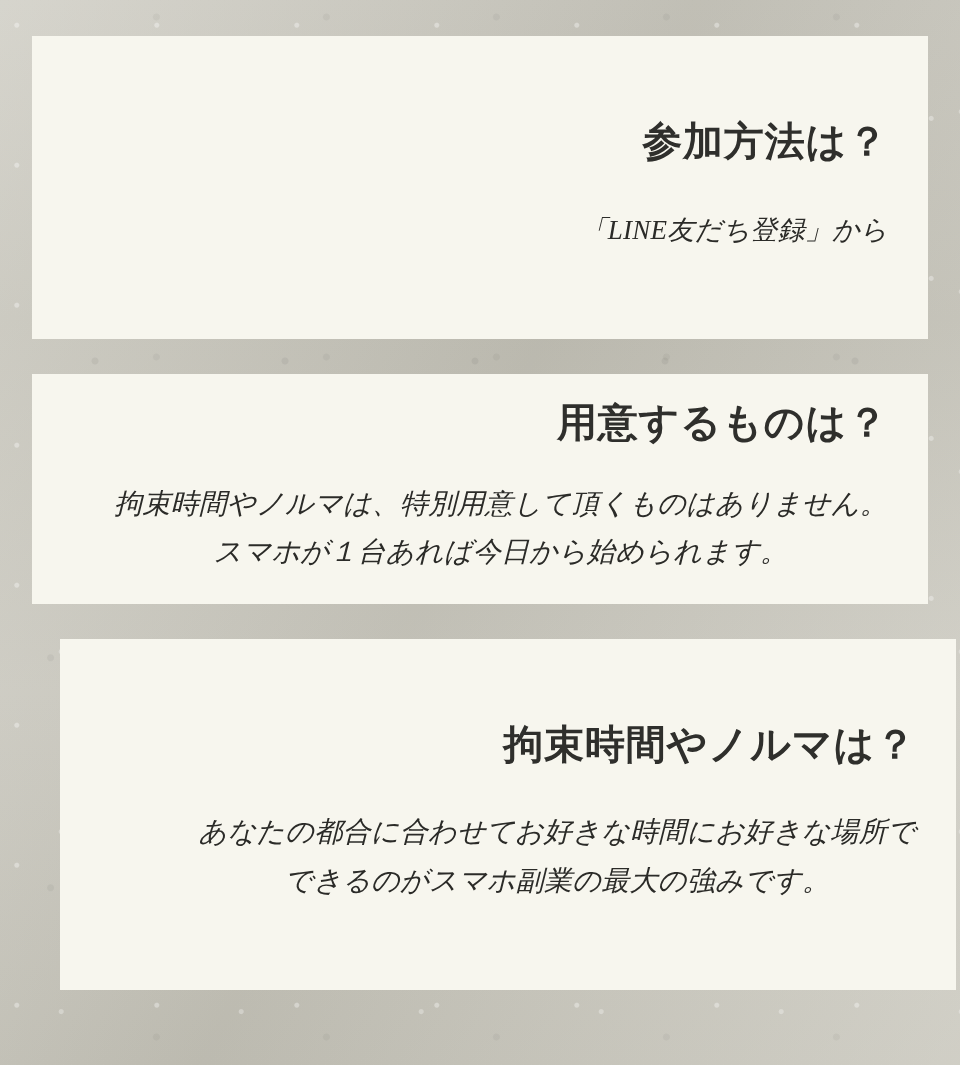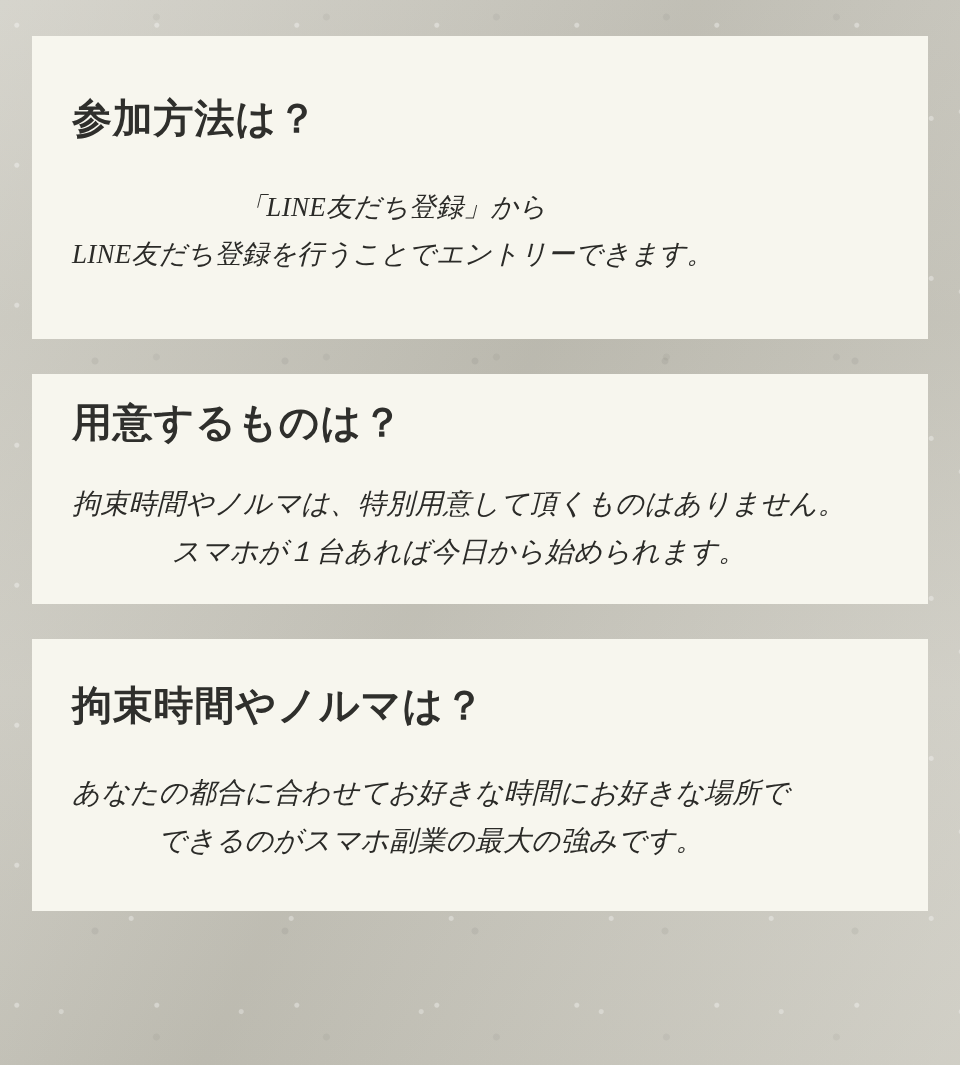--- a/index.html
+++ b/index.html
@@ -40,28 +40,28 @@
     gap: 35px;
   }
 
   .card {
     background-color: #f7f6ee;
     box-sizing: border-box;
     width: 896px;
     padding: 30px 40px 34px 40px;
     display: flex;
     flex-direction: column;
-    align-items: flex-start;
+    align-items: flex-end;
     justify-content: center;
     box-shadow: 0 0 0 rgba(0,0,0,0);
   }
 
   .card-1 { height: 303px; }
   .card-2 { height: 230px; }
-  .card-3 { height: 272px; }
+  .card-3 { height: 351px; margin-left: 28px; }
 
   .card-title {
     font-family: "DejaVu Sans", "Liberation Sans", sans-serif;
     font-weight: bold;
     font-size: 40px;
     line-height: 1.2;
     color: #2f2f2c;
     letter-spacing: 0.02em;
     text-align: center;
     margin: 0;
@@ -93,21 +93,20 @@
 </head>
 <body>
 
 <div class="page">
   <div class="cards">
 
     <section class="card card-1">
       <h2 class="card-title">参加方法は？</h2>
       <div class="card-body">
         <span class="line">「LINE友だち登録」から</span>
-        <span class="line">LINE友だち登録を行うことでエントリーできます。</span>
       </div>
     </section>
 
     <section class="card card-2">
       <h2 class="card-title">用意するものは？</h2>
       <div class="card-body">
         <span class="line">拘束時間やノルマは、特別用意して頂くものはありません。</span>
         <span class="line">スマホが１台あれば今日から始められます。</span>
       </div>
     </section>

